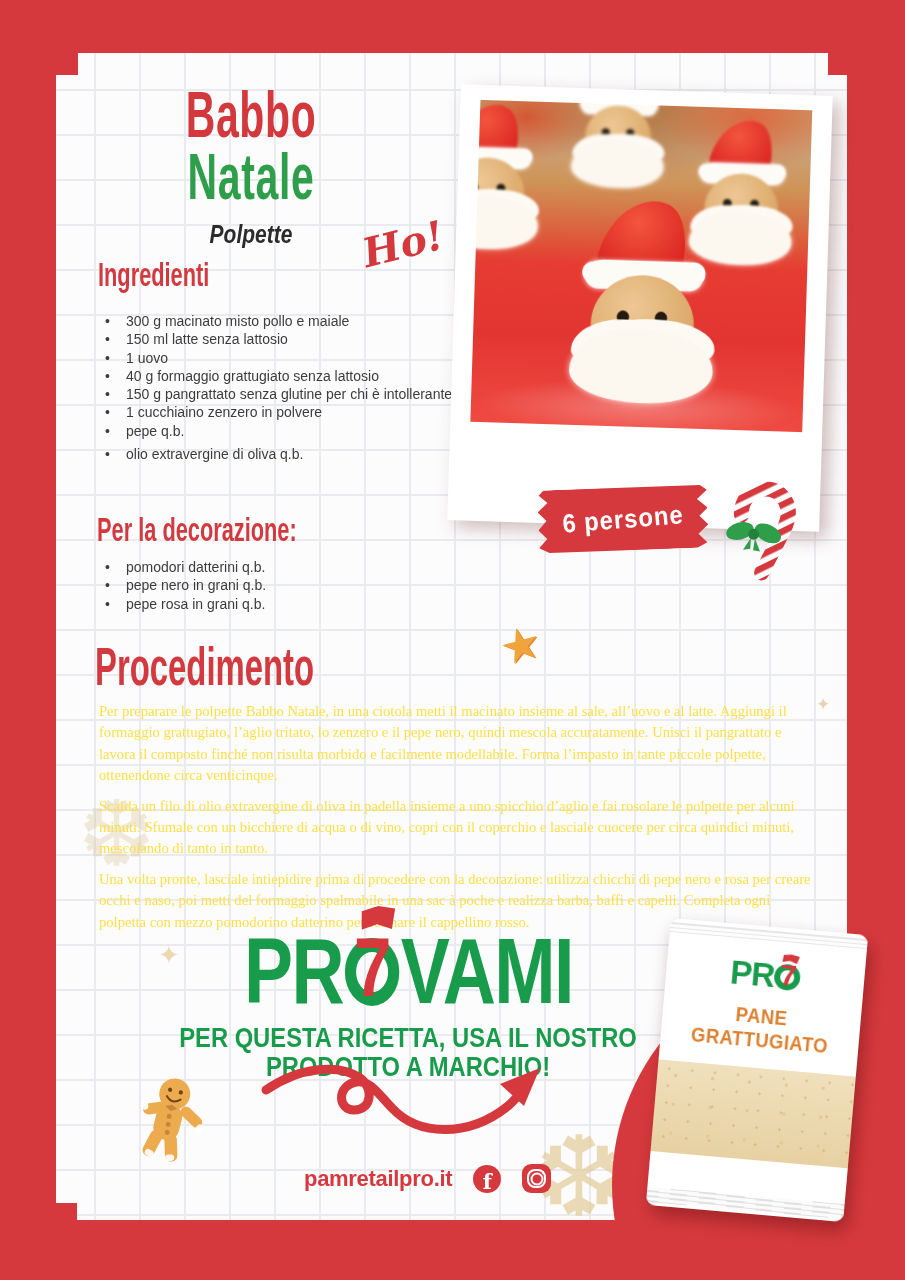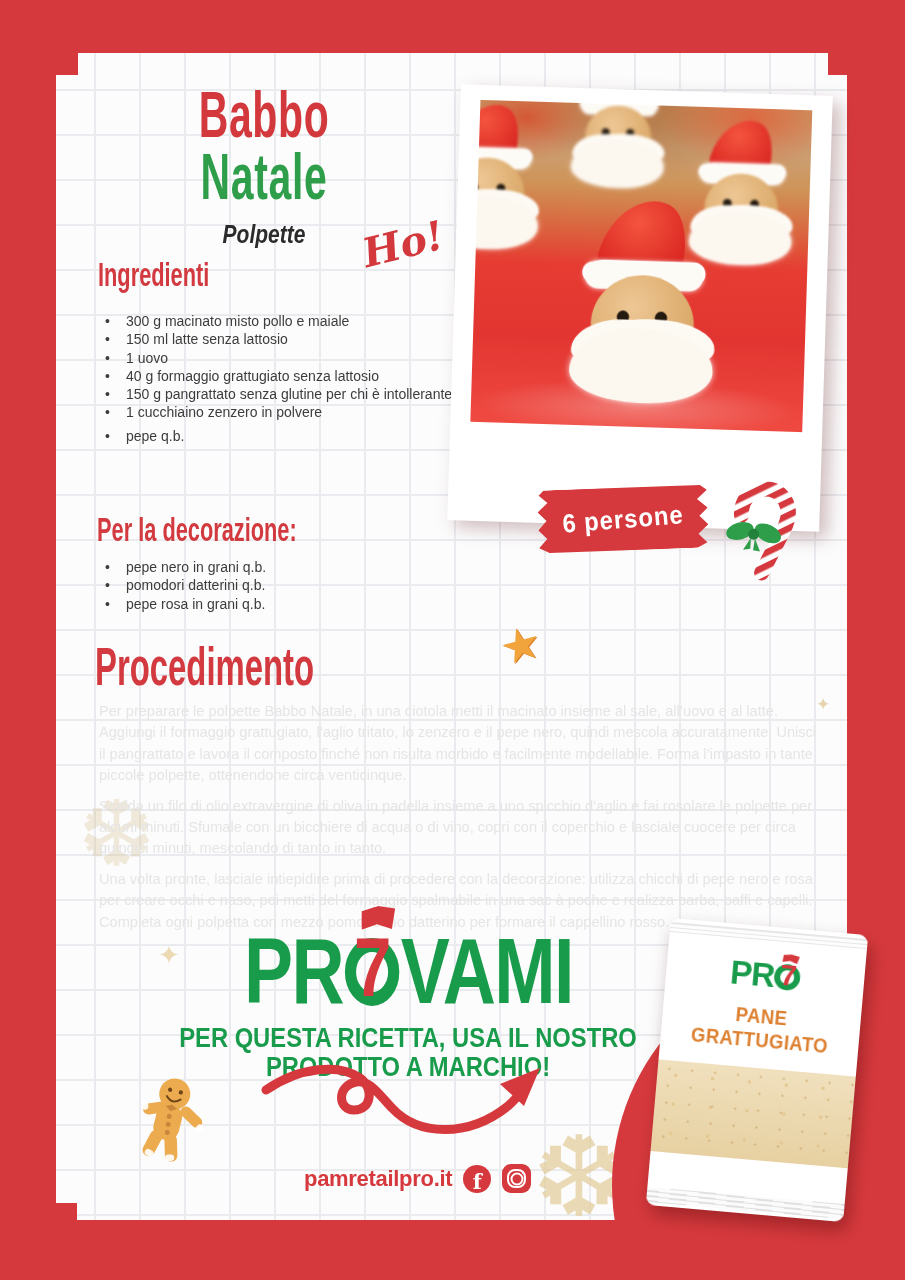--- a/index.html
+++ b/index.html
@@ -25,21 +25,21 @@
   
   .deco { position:absolute; line-height:1; user-select:none; }
   .snow1 { left:78px; top:788px; font-size:92px; color:rgba(216,194,146,.34); }
   .snow2 { left:532px; top:1122px; font-size:112px; color:rgba(226,202,150,.7); }
   .snow3 { left:836px; top:992px; font-size:84px; color:rgba(255,255,255,.18); }
   .spark1 { left:158px; top:942px; font-size:26px; color:#ecd9b3; }
   .spark2 { left:816px; top:696px; font-size:17px; color:#e7d4ae; }
   .star-deco { left:500px; top:622px; font-size:46px; color:#f1a33c; transform:rotate(-15deg); text-shadow:1px 1px 0 #d9822b; }
 
   
-  .title-block { position:absolute; left:131px; top:84px; width:266px; text-align:center; }
+  .title-block { position:absolute; left:118px; top:84px; width:266px; text-align:center; }
   .title-line { font-weight:700; font-size:64px; line-height:62px; letter-spacing:1px;
                 transform:scaleX(.64); transform-origin:center top; display:block; }
   .title-red   { color:#d2383c; }
   .title-green { color:#2f9e4a; }
   .subtitle { margin-top:12px; font-size:25px; font-weight:700; font-style:italic; color:#2b2b2b;
               transform:scaleX(.84); transform-origin:center top; }
   .ho { position:absolute; left:362px; top:220px; font-family:"DejaVu Serif", serif;
         font-size:40px; font-weight:700; font-style:italic; color:#d2383c; transform:rotate(-14deg); }
 
   .script-h { position:absolute; color:#d23a3f; font-weight:700; transform-origin:left top; white-space:nowrap; }
@@ -48,21 +48,21 @@
   .proc-h        { left:95px; top:636px; font-size:53px; transform:scaleX(.62); }
 
   ul.blist { position:absolute; left:99px; width:380px; list-style:none; }
   .ing-list { top:300px;margin-top:12px; }
   .dec-list { top:558px; }
   ul.blist li { position:relative; padding-left:27px; font-size:14px; line-height:18.3px; color:#3d3c3c; }
   ul.blist li::before { content:"•"; position:absolute; left:6px; top:0; color:#3d3c3c; }
   .ing-list li:last-child { margin-top:5px; }
 
   .paras { position:absolute; left:99px; top:701px; width:718px; }
-  .paras p { font-size:14.6px; line-height:21.4px; color:#e5e5e5; margin-bottom:9px; }
+  .paras p { font-size:14.6px; line-height:21.4px; color:#fde047; margin-bottom:9px;font-family:Liberation Serif, serif; }
 
   
   .polaroid { position:absolute; left:454px; top:90px; width:372px; height:436px; background:#fff;
               padding:15px 20px 0 20px; transform:rotate(1.8deg); transform-origin:center;
               filter:drop-shadow(8px 7px 9px rgba(90,20,20,.28)); }
   .photo { position:relative; width:332px; height:322px; overflow:hidden;
     background:
       radial-gradient(100px 62px at 14% 5%, rgba(213,80,46,.9) 0%, transparent 70%),
       radial-gradient(130px 74px at 82% 3%, rgba(224,96,58,.85) 0%, transparent 70%),
       radial-gradient(150px 95px at 48% 1%, rgba(176,112,63,.9) 0%, transparent 75%),
@@ -107,21 +107,21 @@
             font-size:84px; font-weight:700; color:#d6393d; line-height:1; letter-spacing:0; }
   .logo-o .flag { position:absolute; left:6px; top:-46px; width:44px; height:30px; background:#d6393d;
             clip-path:polygon(0 72%, 5% 10%, 52% 0, 100% 16%, 86% 82%, 45% 60%); transform:rotate(-6deg); }
   .promo-sub { margin-top:10px; font-size:27px; font-weight:800; color:#189b4a; line-height:29px;
                transform:scaleX(.88); transform-origin:center top; white-space:nowrap; }
 
   .gingerbread { position:absolute; left:134px; top:1078px; transform:rotate(14deg); }
   .arrow-swoosh { position:absolute; left:256px; top:1056px; }
 
   
-  .footer { position:absolute; left:304px; top:1164px; display:flex; align-items:center; gap:11px; }
+  .footer { position:absolute; left:304px; top:1164px; display:flex; align-items:center; gap:21px; }
   .site { font-size:22px; font-weight:700; color:#d6393d; letter-spacing:-.3px; text-decoration:none; }
   .fb-icon { width:28px; height:28px; border-radius:50%; background:#d6393d; color:#fff;
              display:flex; align-items:center; justify-content:center;
              font-family:"DejaVu Serif", serif; font-size:21px; font-weight:700; padding-top:5px; }
   .ig-icon { position:relative; width:29px; height:29px; border-radius:9px; background:#d6393d; }
   .ig-icon::before { content:""; position:absolute; inset:5px; border:2.4px solid #fff; border-radius:8px; }
   .ig-icon::after { content:""; position:absolute; left:50%; top:50%; width:9px; height:9px;
                     border:2.4px solid #fff; border-radius:50%; transform:translate(-50%,-50%); }
   .ig-icon .dot { position:absolute; right:7px; top:7px; width:2.6px; height:2.6px; border-radius:50%; background:#fff; }
 
@@ -173,26 +173,27 @@
 
   <h2 class="script-h ingredienti-h">Ingredienti</h2>
   <ul class="blist ing-list">
     <li>300 g macinato misto pollo e maiale</li>
     <li>150 ml latte senza lattosio</li>
     <li>1 uovo</li>
     <li>40 g formaggio grattugiato senza lattosio</li>
     <li>150 g pangrattato senza glutine per chi è intollerante</li>
     <li>1 cucchiaino zenzero in polvere</li>
     <li>pepe q.b.</li>
+    <li>olio extravergine di oliva q.b.</li>
   </ul>
 
   <h2 class="script-h decor-h">Per la decorazione:</h2>
   <ul class="blist dec-list">
+    <li>pomodori datterini q.b.</li>
     <li>pepe nero in grani q.b.</li>
-    <li>pomodori datterini q.b.</li>
     <li>pepe rosa in grani q.b.</li>
   </ul>
 
   <h2 class="script-h proc-h">Procedimento</h2>
   <div class="deco star-deco">★</div>
   <div class="paras">
     <p>Per preparare le polpette Babbo Natale, in una ciotola metti il macinato insieme al sale, all’uovo e al latte. Aggiungi il formaggio grattugiato, l’aglio tritato, lo zenzero e il pepe nero, quindi mescola accuratamente. Unisci il pangrattato e lavora il composto finché non risulta morbido e facilmente modellabile. Forma l’impasto in tante piccole polpette, ottenendone circa venticinque.</p>
     <p>Scalda un filo di olio extravergine di oliva in padella insieme a uno spicchio d’aglio e fai rosolare le polpette per alcuni minuti. Sfumale con un bicchiere di acqua o di vino, copri con il coperchio e lasciale cuocere per circa quindici minuti, mescolando di tanto in tanto.</p>
     <p>Una volta pronte, lasciale intiepidire prima di procedere con la decorazione: utilizza chicchi di pepe nero e rosa per creare occhi e naso, poi metti del formaggio spalmabile in una sac à poche e realizza barba, baffi e capelli. Completa ogni polpetta con mezzo pomodorino datterino per formare il cappellino rosso.</p>
   </div>

